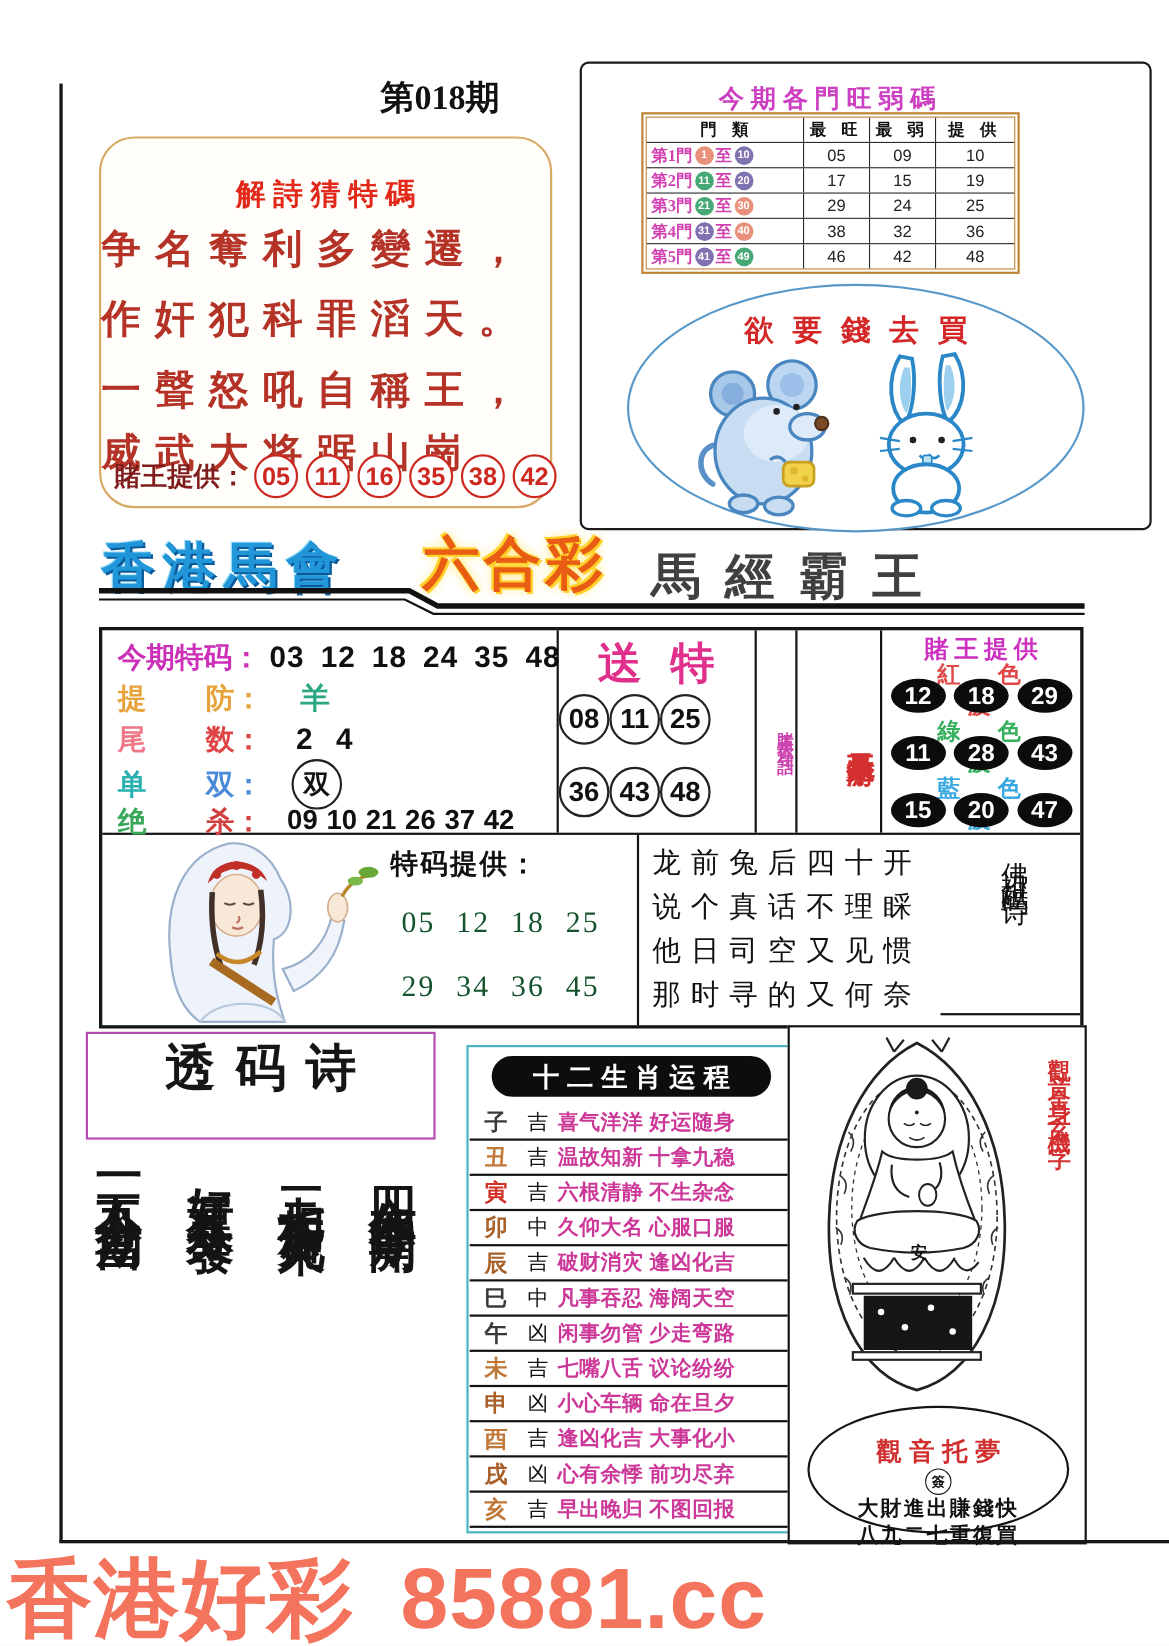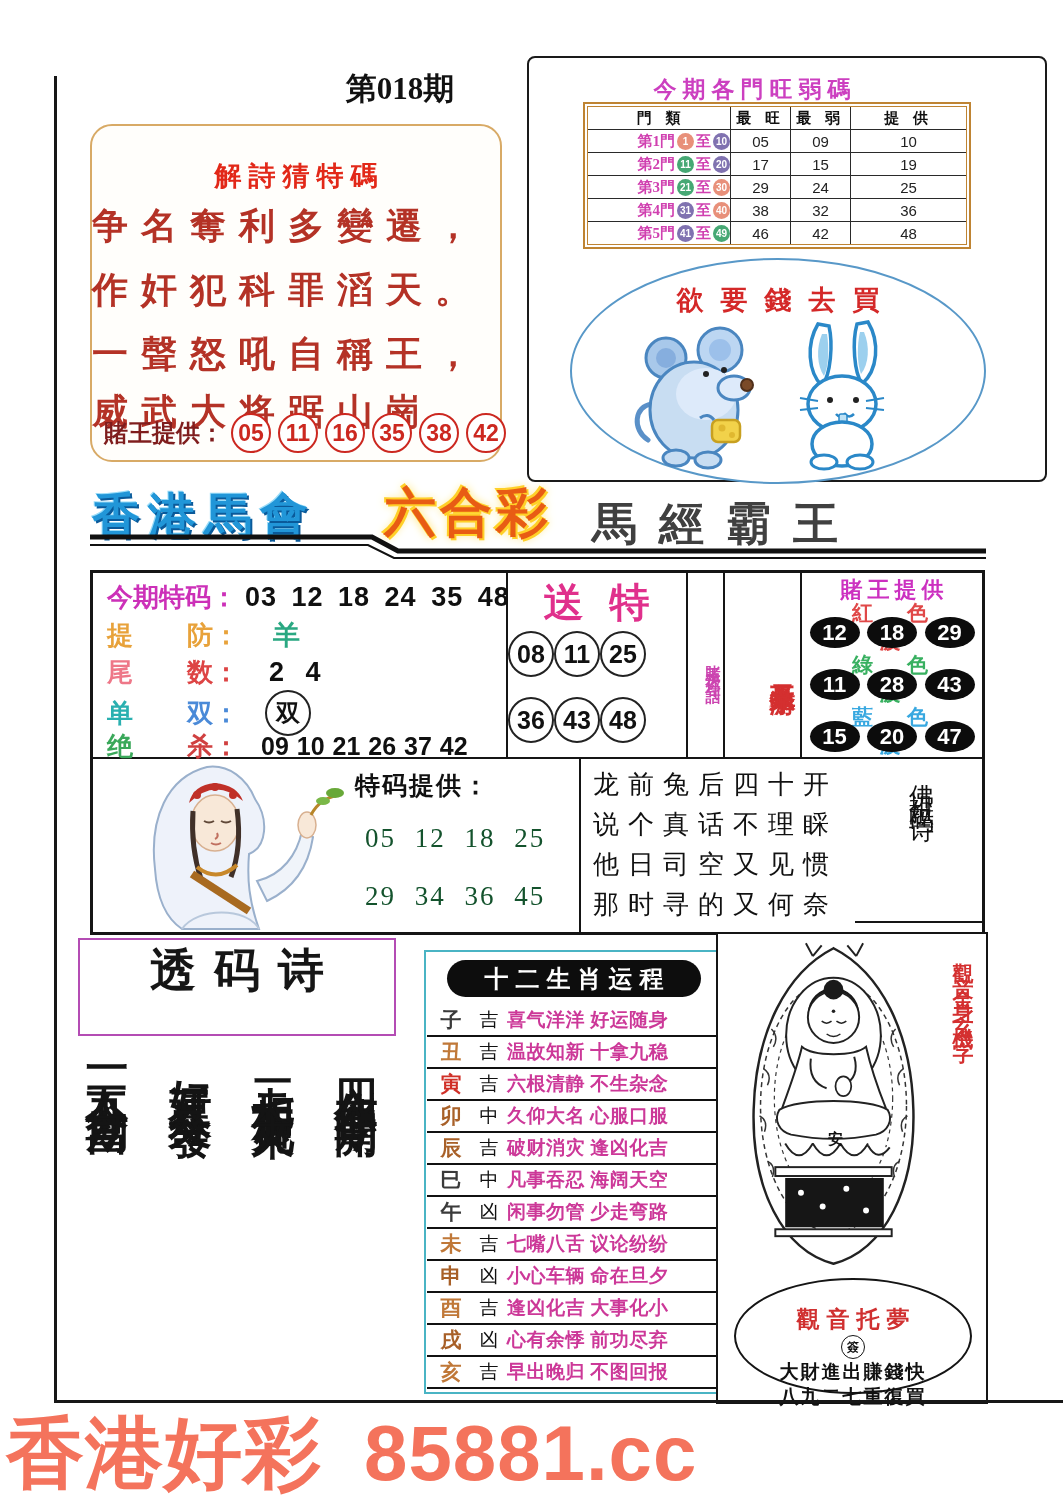--- a/index.html
+++ b/index.html
@@ -13,37 +13,37 @@
 
   
   #left-line{left:54px;top:76px;width:3px;height:1326px;background:#171717}
   #bottom-line{left:54px;top:1400px;width:1009px;height:3px;background:#171717}
   #tr-frame{left:527px;top:56px;width:520px;height:426px;border:2px solid #1a1a1a;border-radius:8px}
 
   
   #issue{left:290px;top:68px;width:220px;text-align:center;font:600 31px var(--serif);color:#111}
 
   
-  #poem-box{left:90px;top:124px;width:412px;height:338px;border:2px solid #d8aa66;border-radius:22px;background:#fffefb}
+  #poem-box{left:90px;top:124px;width:412px;height:338px;border:2px solid #d8aa66;border-radius:32px;background:#fffefb}
   .pb-title{position:absolute;top:32px;left:0;right:0;text-align:center;color:#e22818;font:700 27px var(--serif);letter-spacing:7px;text-indent:7px}
   .pb-line{position:absolute;left:0;right:0;text-align:left;color:#b43226;font:700 36px var(--serif);letter-spacing:13px;white-space:nowrap}
   .pb-l0{top:76px}.pb-l1{top:140px}.pb-l2{top:204px}.pb-l3{top:262px}
   .pb-provider{position:absolute;left:12px;bottom:7px;display:flex;align-items:center;gap:7px}
   .pb-label{color:#7f1d1d;font:700 24px var(--serif);white-space:nowrap}
   .ring{width:40px;height:40px;border:2.5px solid #cc2820;border-radius:50%;color:#cc2820;
         font:700 23px var(--sans);display:flex;align-items:center;justify-content:center;background:#fff}
 
   
   #gate-title{left:600px;top:74px;width:310px;text-align:center;color:#cc3fc0;font:700 23px var(--serif);letter-spacing:6px}
-  #gate-table{left:583px;top:102px;width:388px;border:2px solid #bf8433;padding:2px;background:#fff}
+  #gate-table{left:583px;top:102px;width:344px;border:2px solid #bf8433;padding:2px;background:#fff}
   .gt-in{border:1px solid #bf8433}
   .g-row{display:flex}
   .g-row + .g-row{border-top:1px solid #2a2a2a}
   .g-cell{height:22px;display:flex;align-items:center;justify-content:center;font:400 15px var(--sans);color:#222}
-  .g-c1{width:142px;justify-content:flex-end;padding-left:4px;gap:2px}
+  .g-c1{width:142px;justify-content:flex-start;padding-left:4px;gap:2px}
   .g-c2,.g-c3{width:60px;border-left:1px solid #2a2a2a}
   .g-c4{width:56px;border-left:1px solid #2a2a2a;flex:1}
   .g-head{font:600 15px var(--serif);letter-spacing:5px;color:#111}
   .gmag{color:#d040b0;font:700 15px var(--serif);white-space:nowrap}
   .cir{display:inline-flex;width:17px;height:17px;border-radius:50%;color:#fff;font:700 10px var(--sans);
        align-items:center;justify-content:center;flex:none}
   .c-salmon{background:#e8907a}.c-purple{background:#8072b0}.c-green{background:#46a874}
 
   
   #money-oval{left:570px;top:258px;width:416px;height:226px;border:2px solid #5898c8;border-radius:50%;background:#fff}

